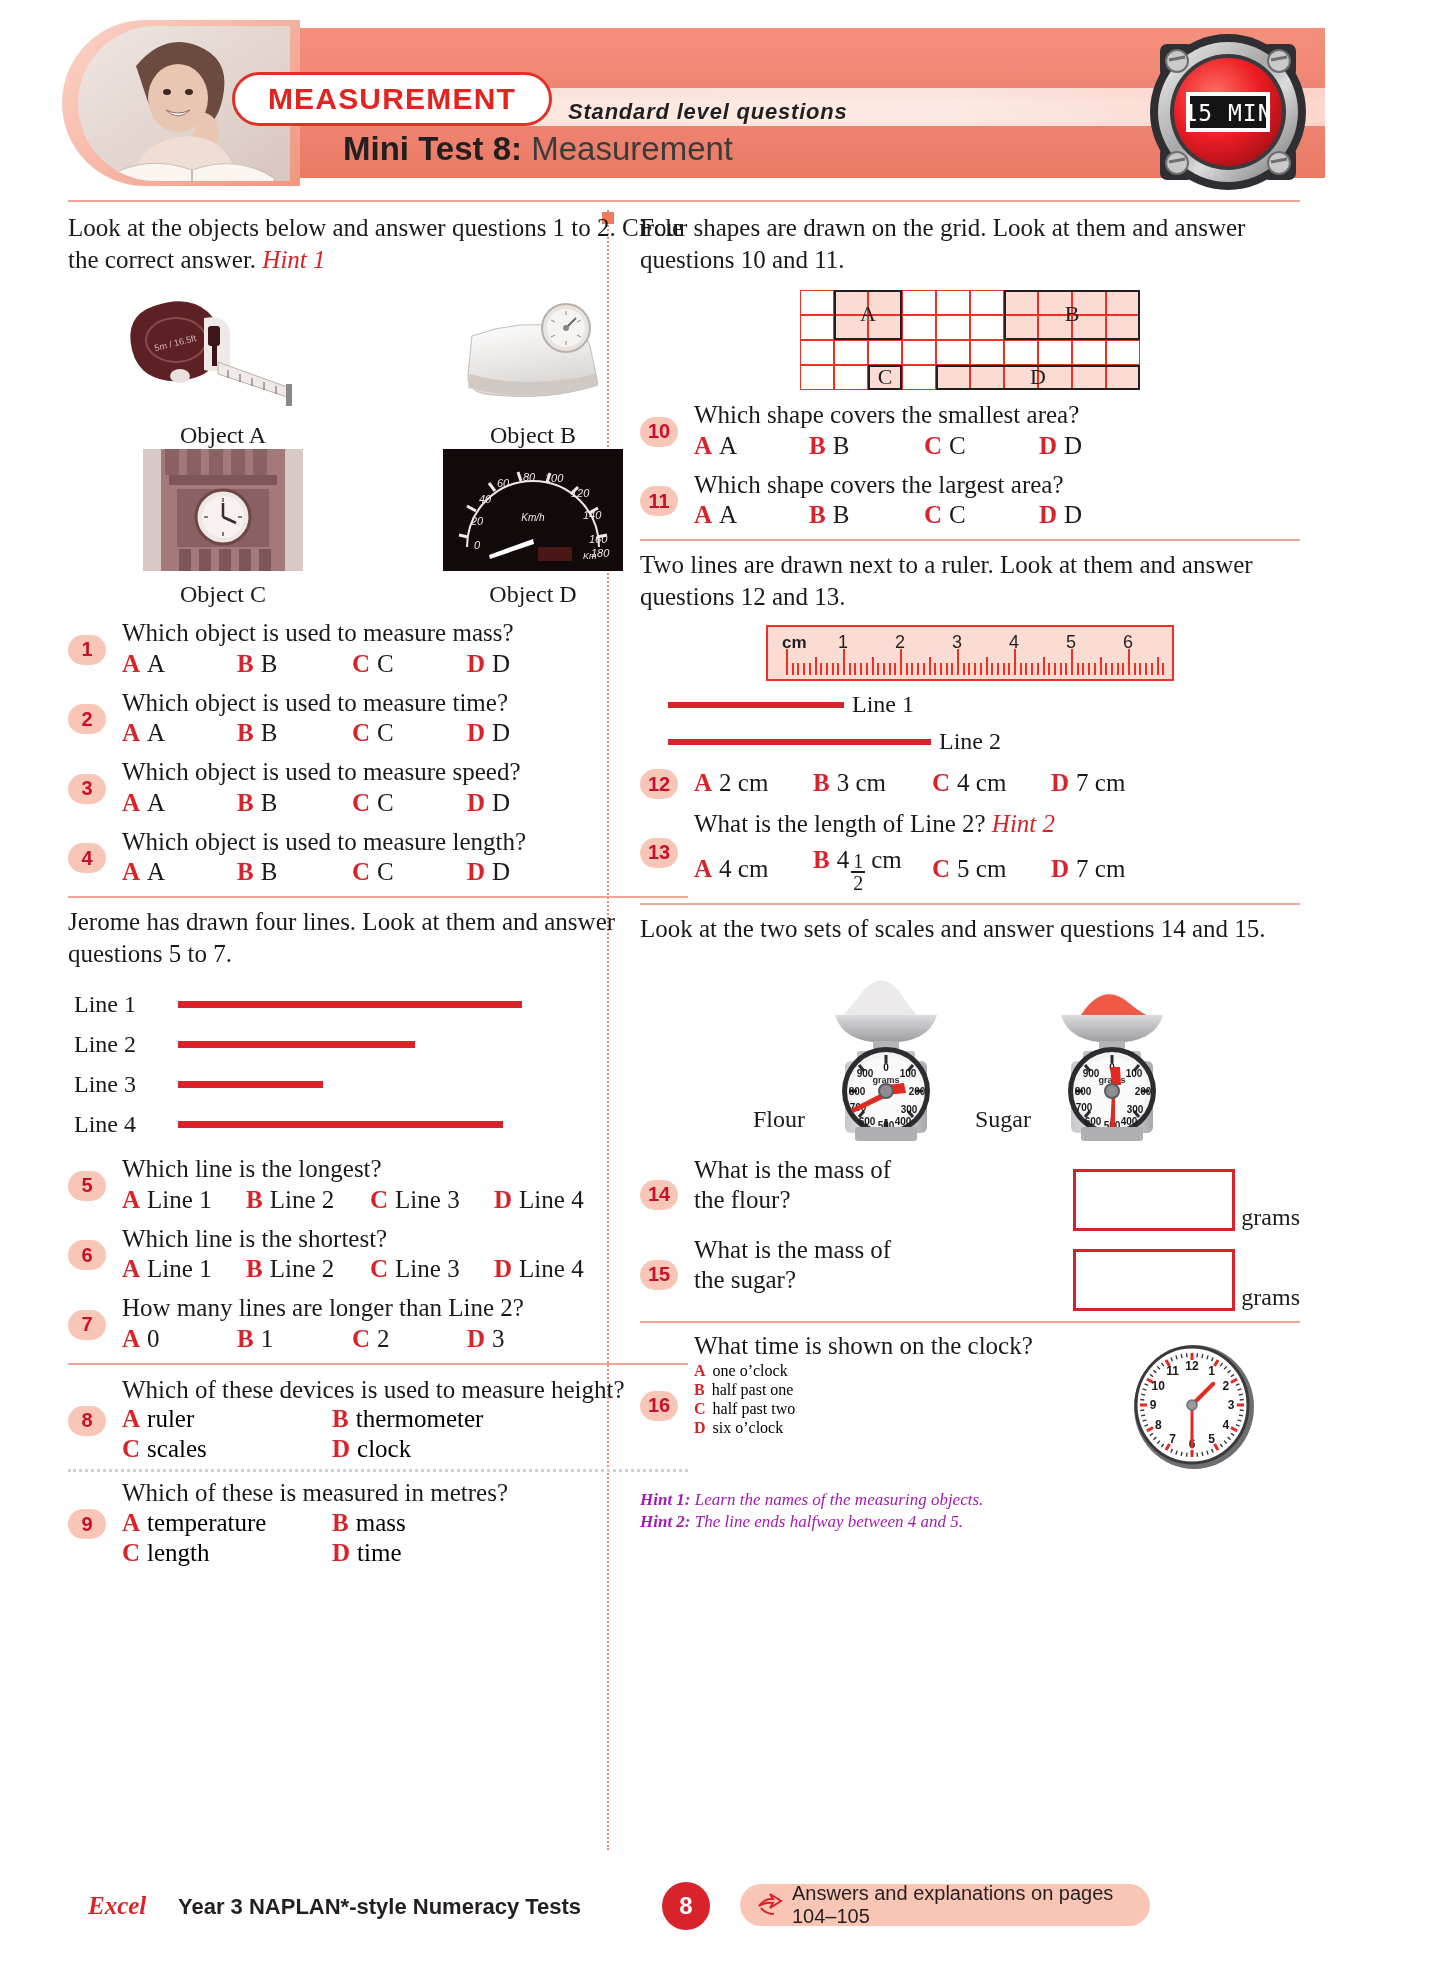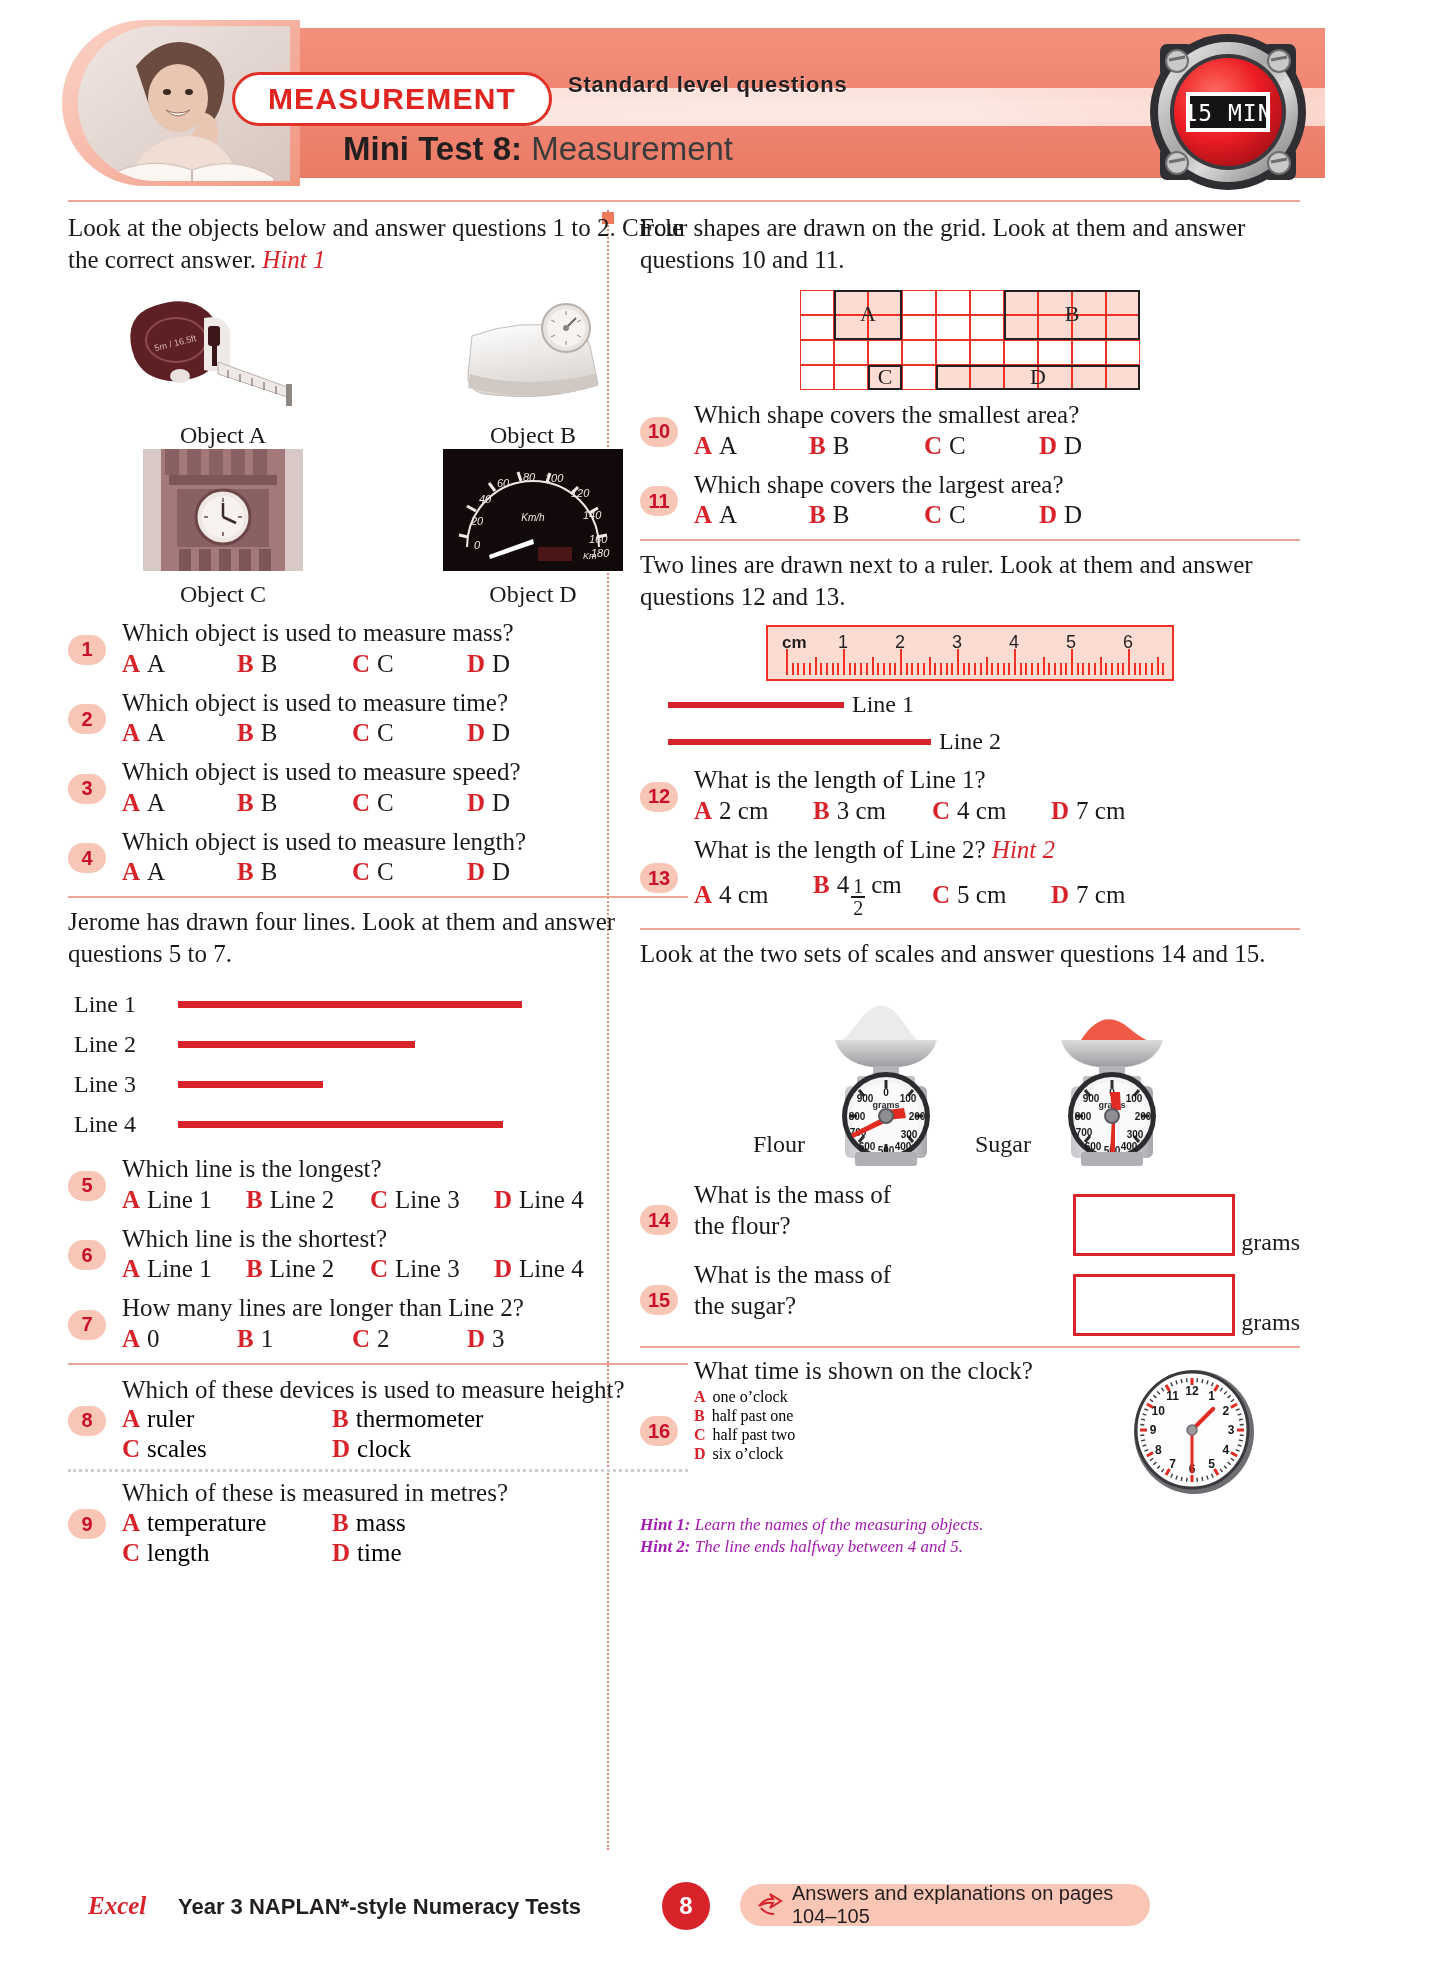--- a/index.html
+++ b/index.html
@@ -44,25 +44,26 @@
     background: #fff; border: 3px solid #e03127;
     border-radius: 27px;
     display: flex; align-items: center; justify-content: center;
   }
   .title-pill span {
     font-family: "Liberation Sans", sans-serif;
     font-weight: bold; font-size: 30px; color: #e0241f;
     letter-spacing: 1.2px;
   }
   .subtitle {
-    position: absolute; left: 568px; top: 72px;
+    position: absolute; left: 568px; top: 99px;
     font-family: "Liberation Sans", sans-serif;
     font-weight: bold; font-size: 22px; color: #231f20;
     letter-spacing: .8px;
     text-shadow: 1px 1px 0 rgba(255,255,255,.5);
+    font-style: italic;
   }
   .minitest {
     position: absolute; left: 343px; top: 130px;
     font-family: "Liberation Sans", sans-serif;
     font-size: 33px; color: #231f20;
   }
   .minitest b { font-weight: bold; }
   .minitest i { font-style: normal; font-weight: normal; color:#3b3b3b;}
 
   .timer { position: absolute; left: 1142px; top: 26px; width: 172px; height: 172px; }
@@ -887,21 +888,20 @@
       </div>
       <div class="meas-line-row">
         <div class="meas-bar" style="width: 263px;"></div>
         <div class="meas-lbl">Line 2</div>
       </div>
     </div>
 
   <div class="q">
     <div class="q-num">12</div>
     <div class="q-body">
-      <div class="q-text">What is the length of Line 1?</div>
       <div class="opts cm">
         <div class="opt">
             <span class="L">A</span>
             <span>2 cm</span>
           </div>
         <div class="opt">
             <span class="L">B</span>
             <span>3 cm</span>
           </div>
         <div class="opt">

